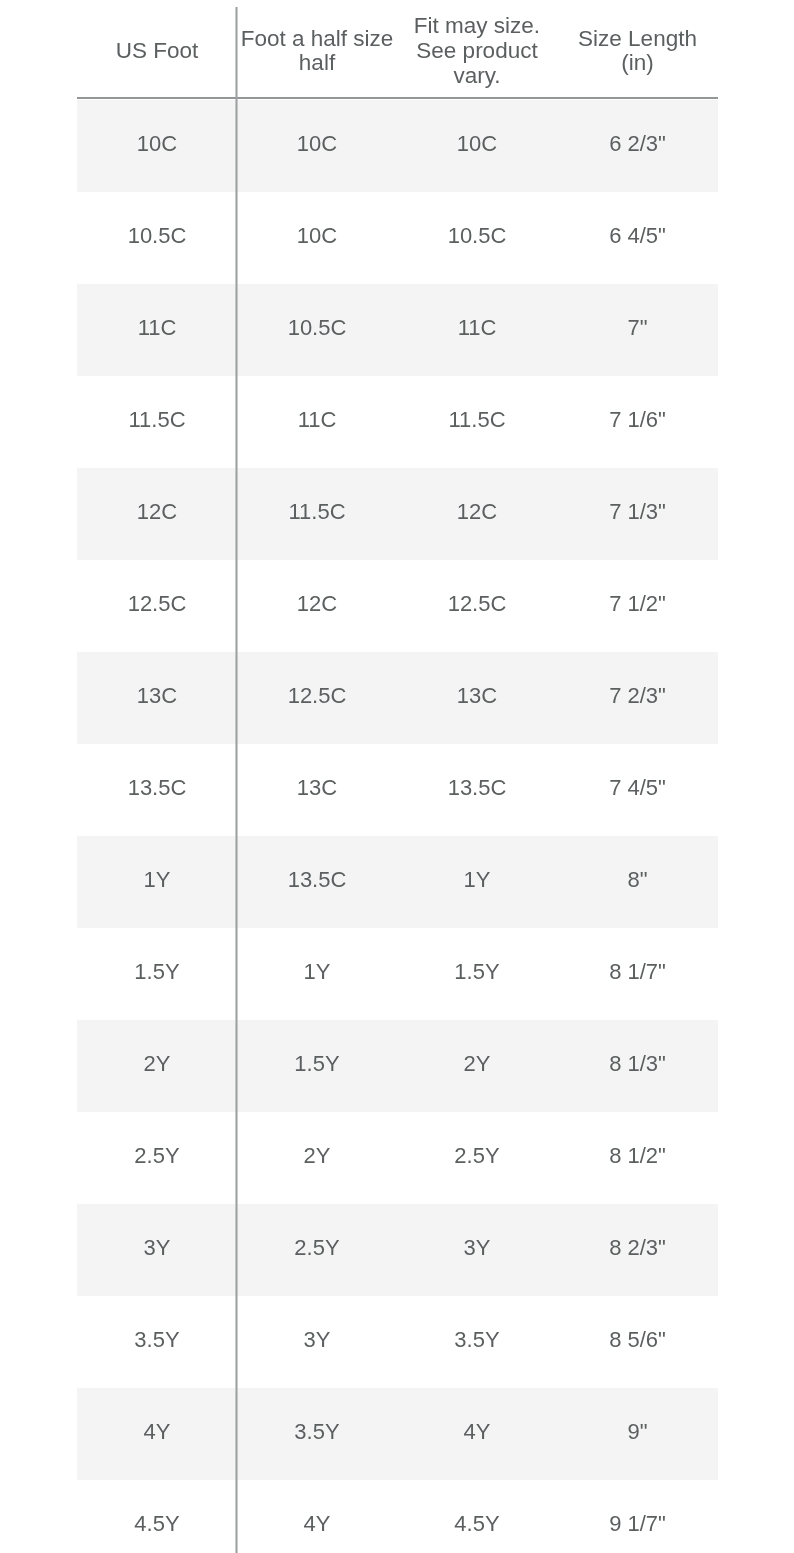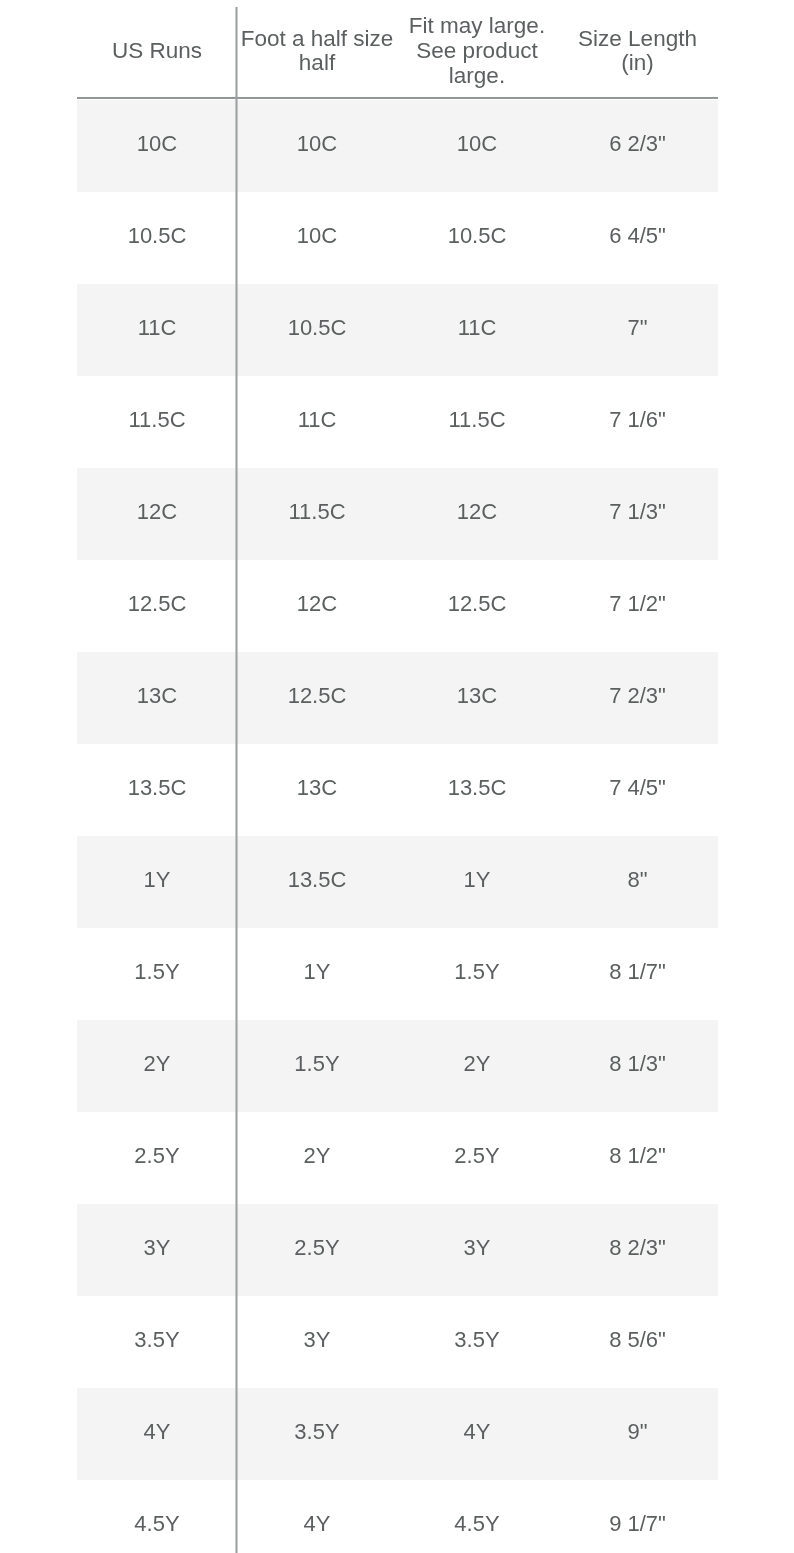--- a/index.html
+++ b/index.html
@@ -86,30 +86,30 @@
   <table class="size-table">
     <colgroup>
       <col class="col1">
         <col class="col2">
         <col class="col3">
         <col class="col4">
     </colgroup>
     <thead>
       <tr>
         <th>
-          <div class="hline">US Runs</div>
+          <div class="hline">US Foot</div>
         </th>
         <th>
           <div class="hline">Foot a half size</div>
           <div class="hline">half</div>
         </th>
         <th>
-          <div class="hline">Fit may large.</div>
+          <div class="hline">Fit may size.</div>
           <div class="hline">See product</div>
-          <div class="hline">large.</div>
+          <div class="hline">vary.</div>
         </th>
         <th>
           <div class="hline">Size Length</div>
           <div class="hline">(in)</div>
         </th>
       </tr>
     </thead>
     <tbody>
       <tr>
         <td>10C</td>

